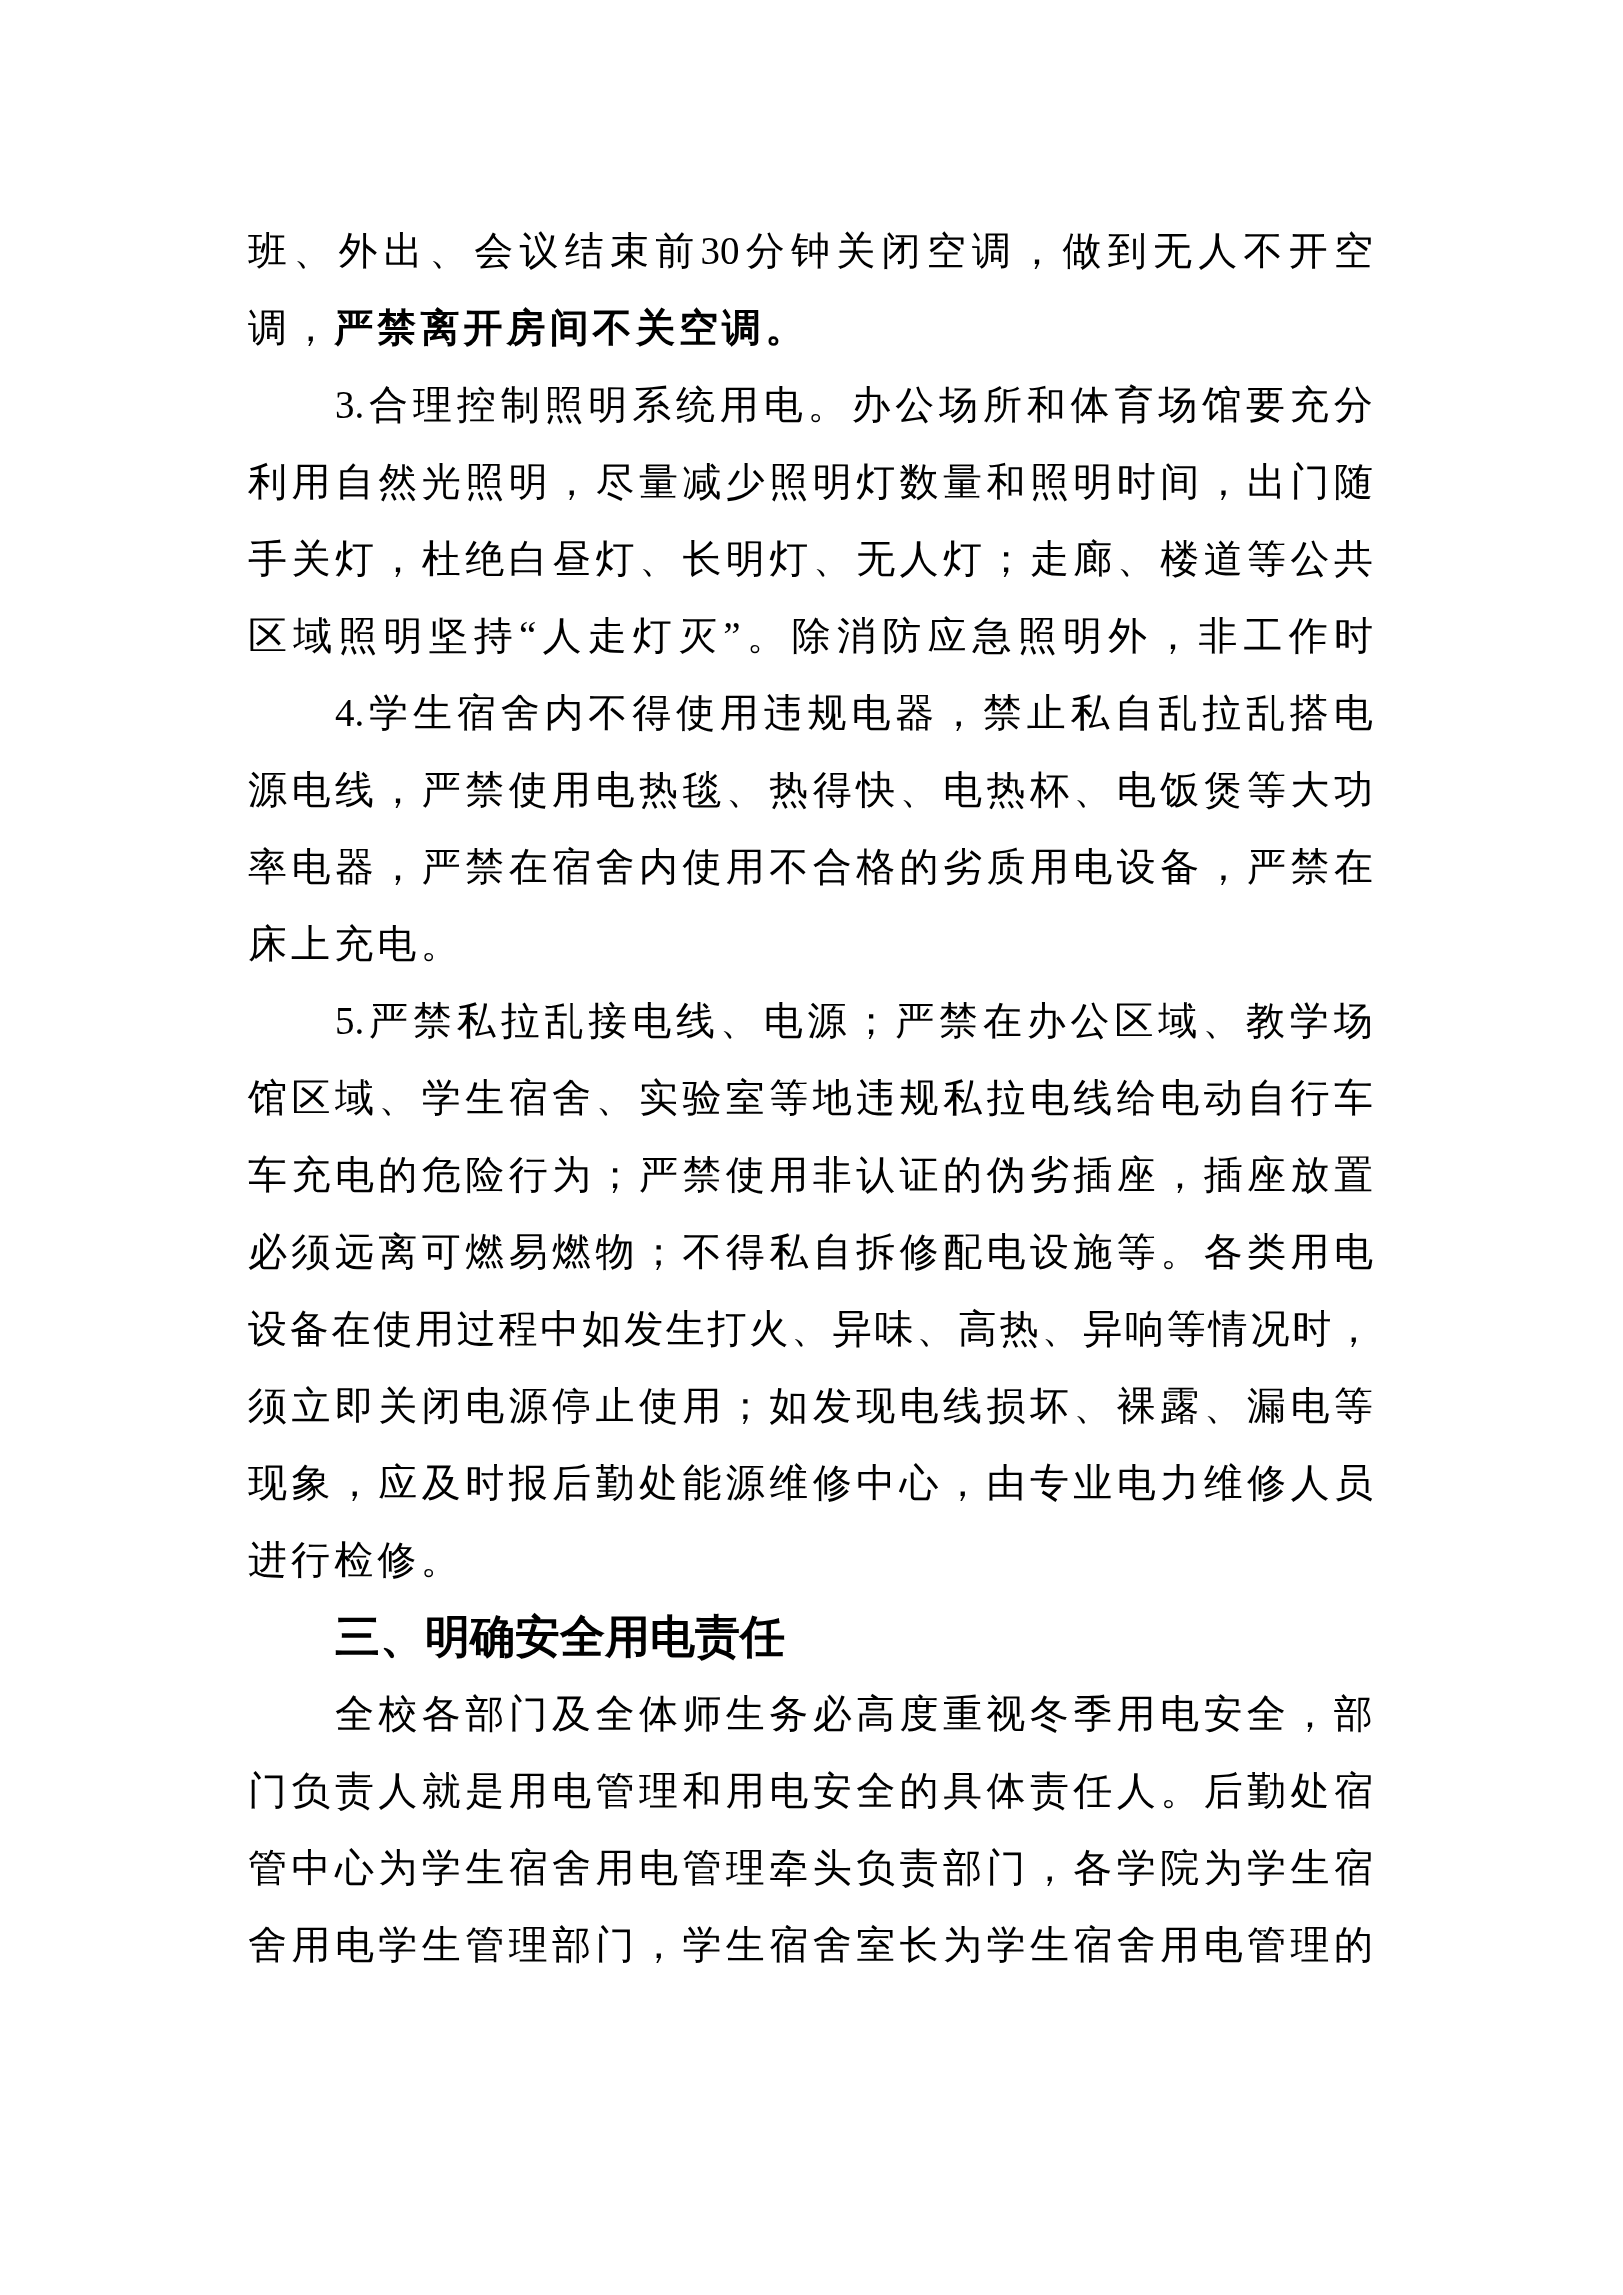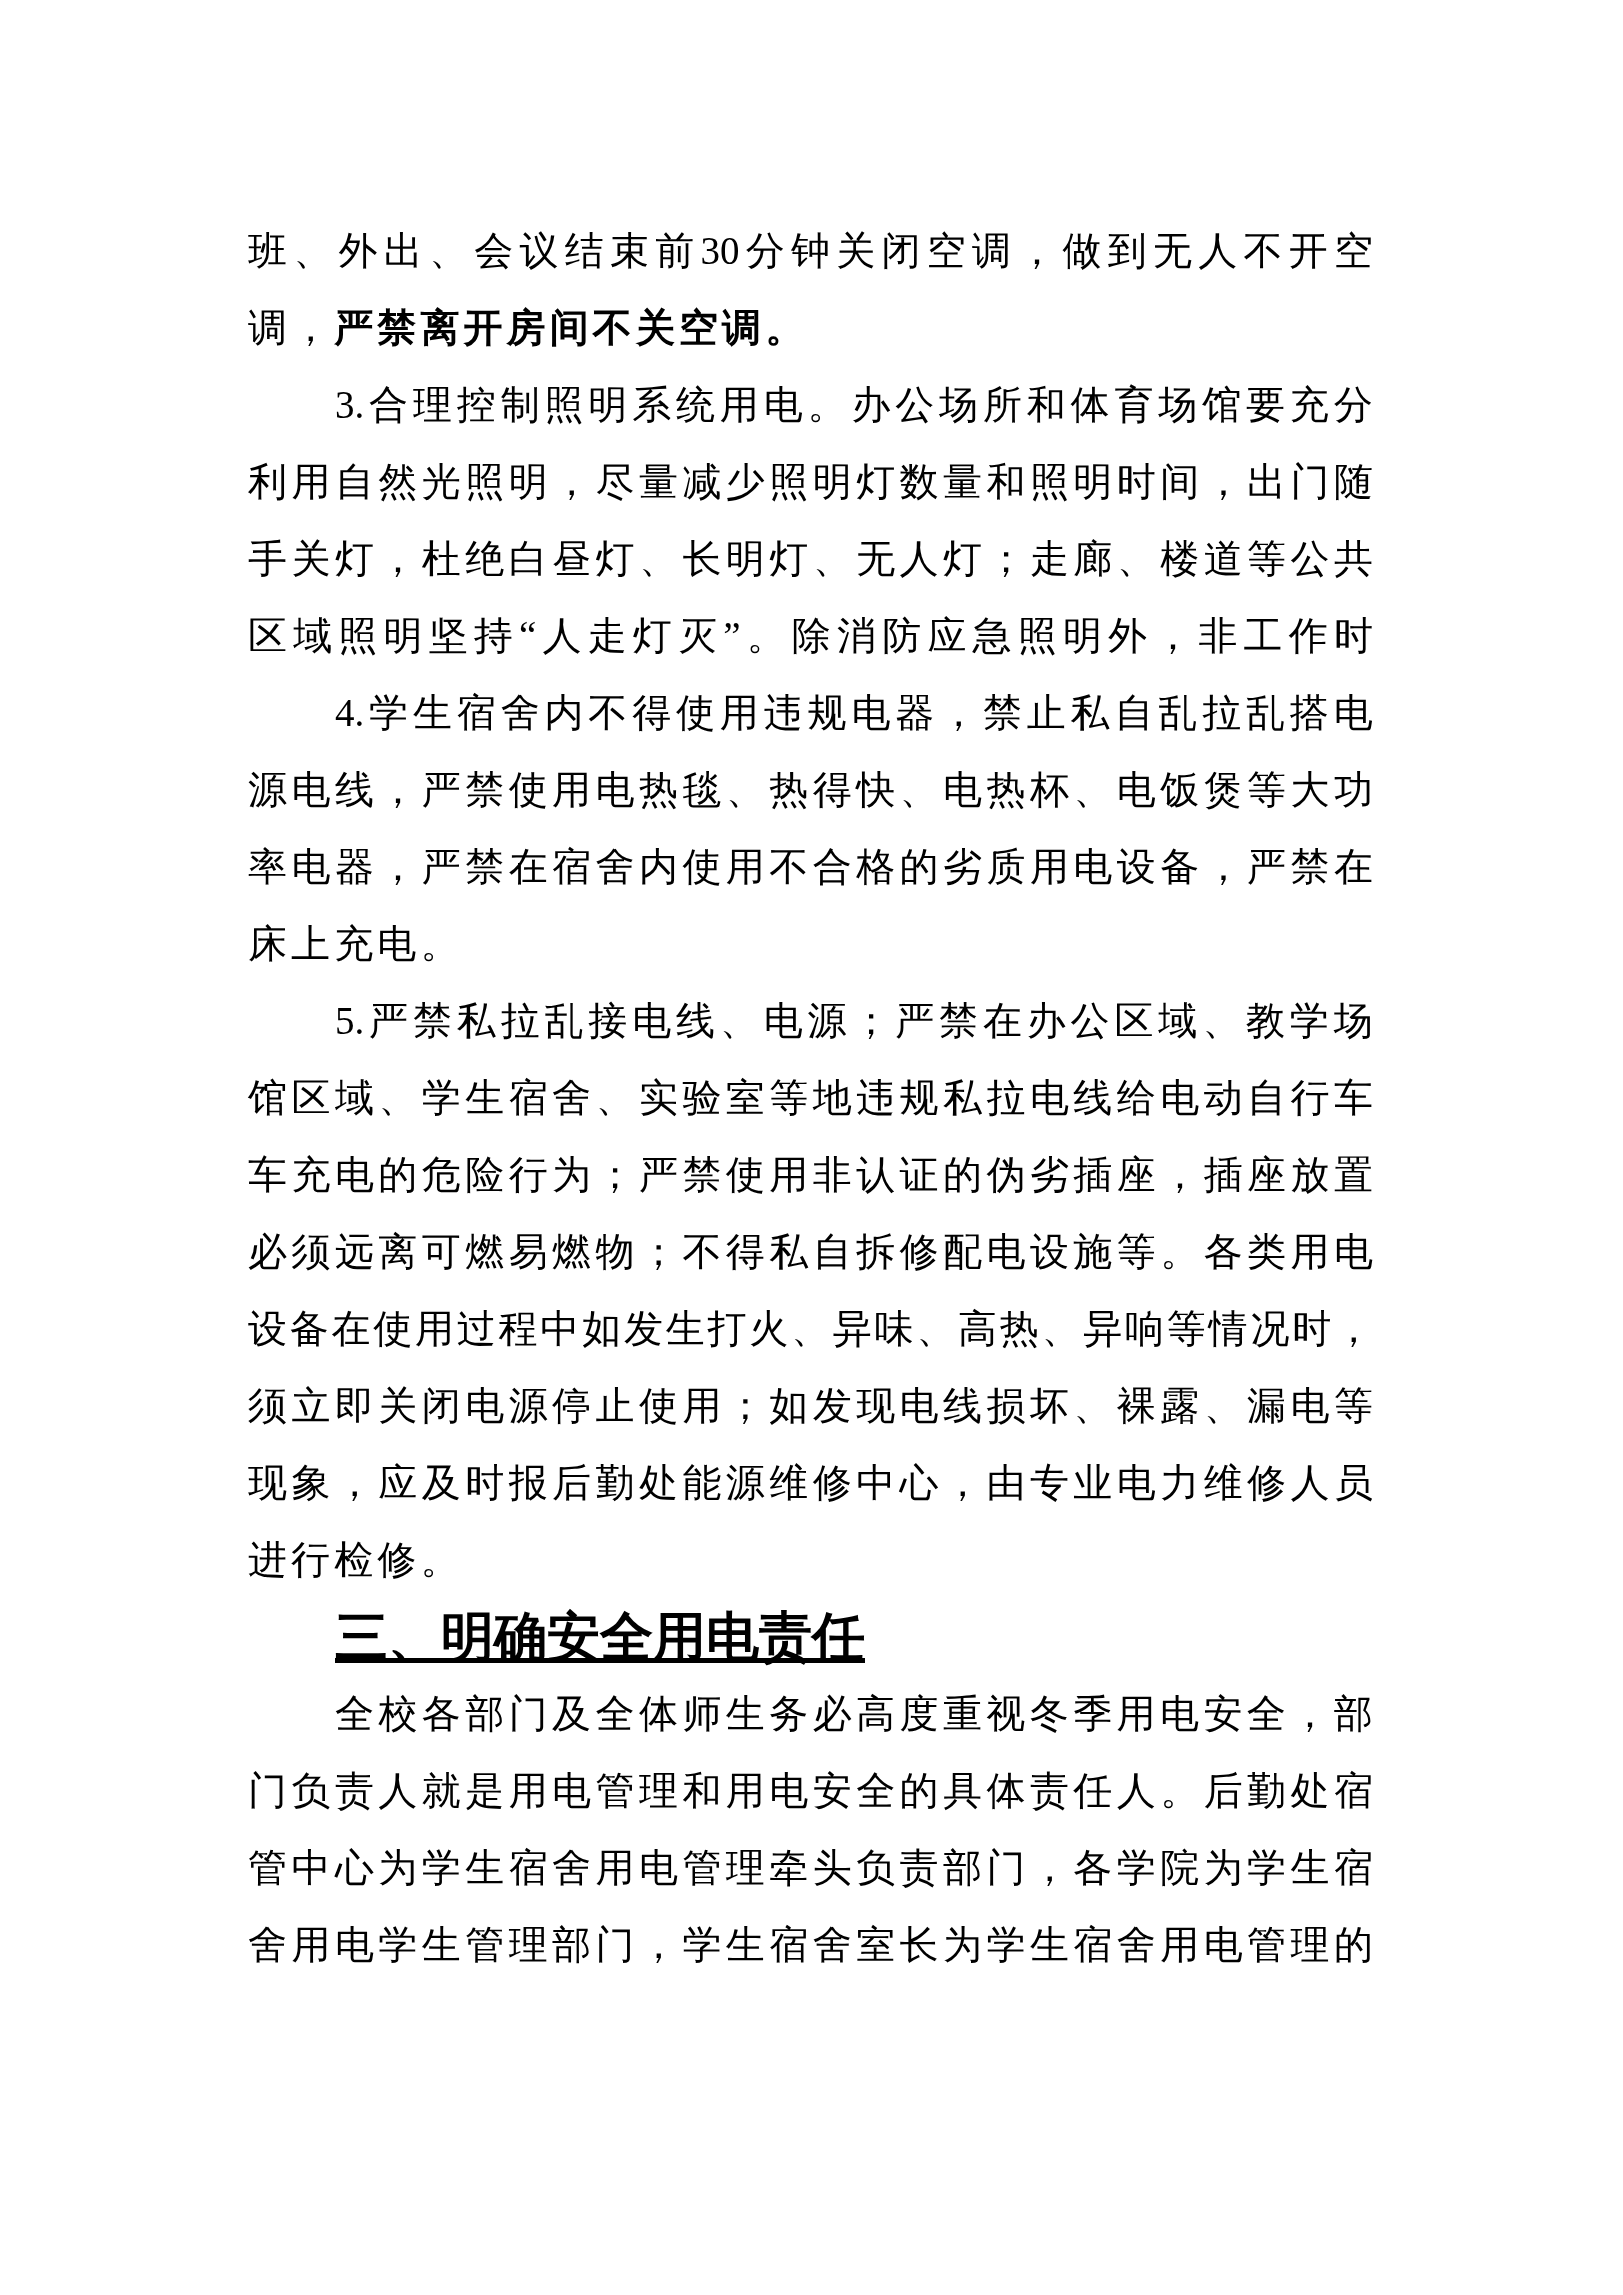--- a/index.html
+++ b/index.html
@@ -35,23 +35,22 @@
     align-items: baseline;
   }
   .line.just span { flex: 0 0 auto; }
   
   .line.short { letter-spacing: 4.1px; font-family: Liberation Serif, serif; }
   .line.ind { padding-left: 87px; }
   .line .b { font-weight: bold; }
   .line.heading {
     font-family: "Liberation Sans", "DejaVu Sans", sans-serif;
     font-weight: bold;
-    font-size: 53px;
+    font-size: 45px;
     letter-spacing: 0;
-    text-decoration: underline;
   }
 </style>
 </head>
 <body>
 
 <div class="page">
   <div class="text-block">
       <div class="line just">
         <span>班</span>
         <span>、</span>

